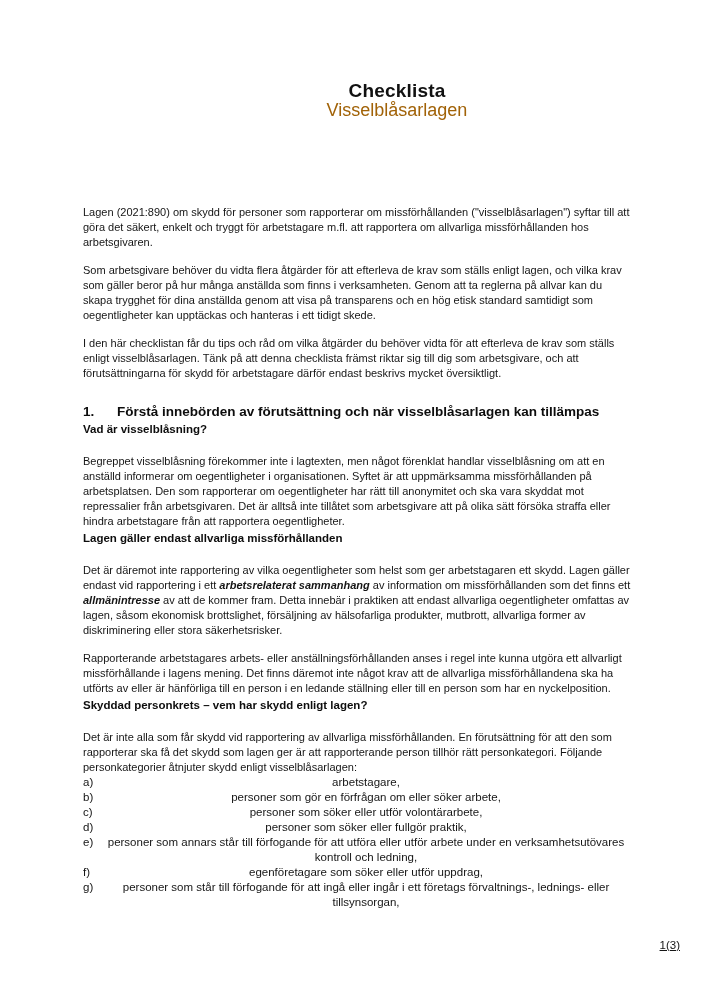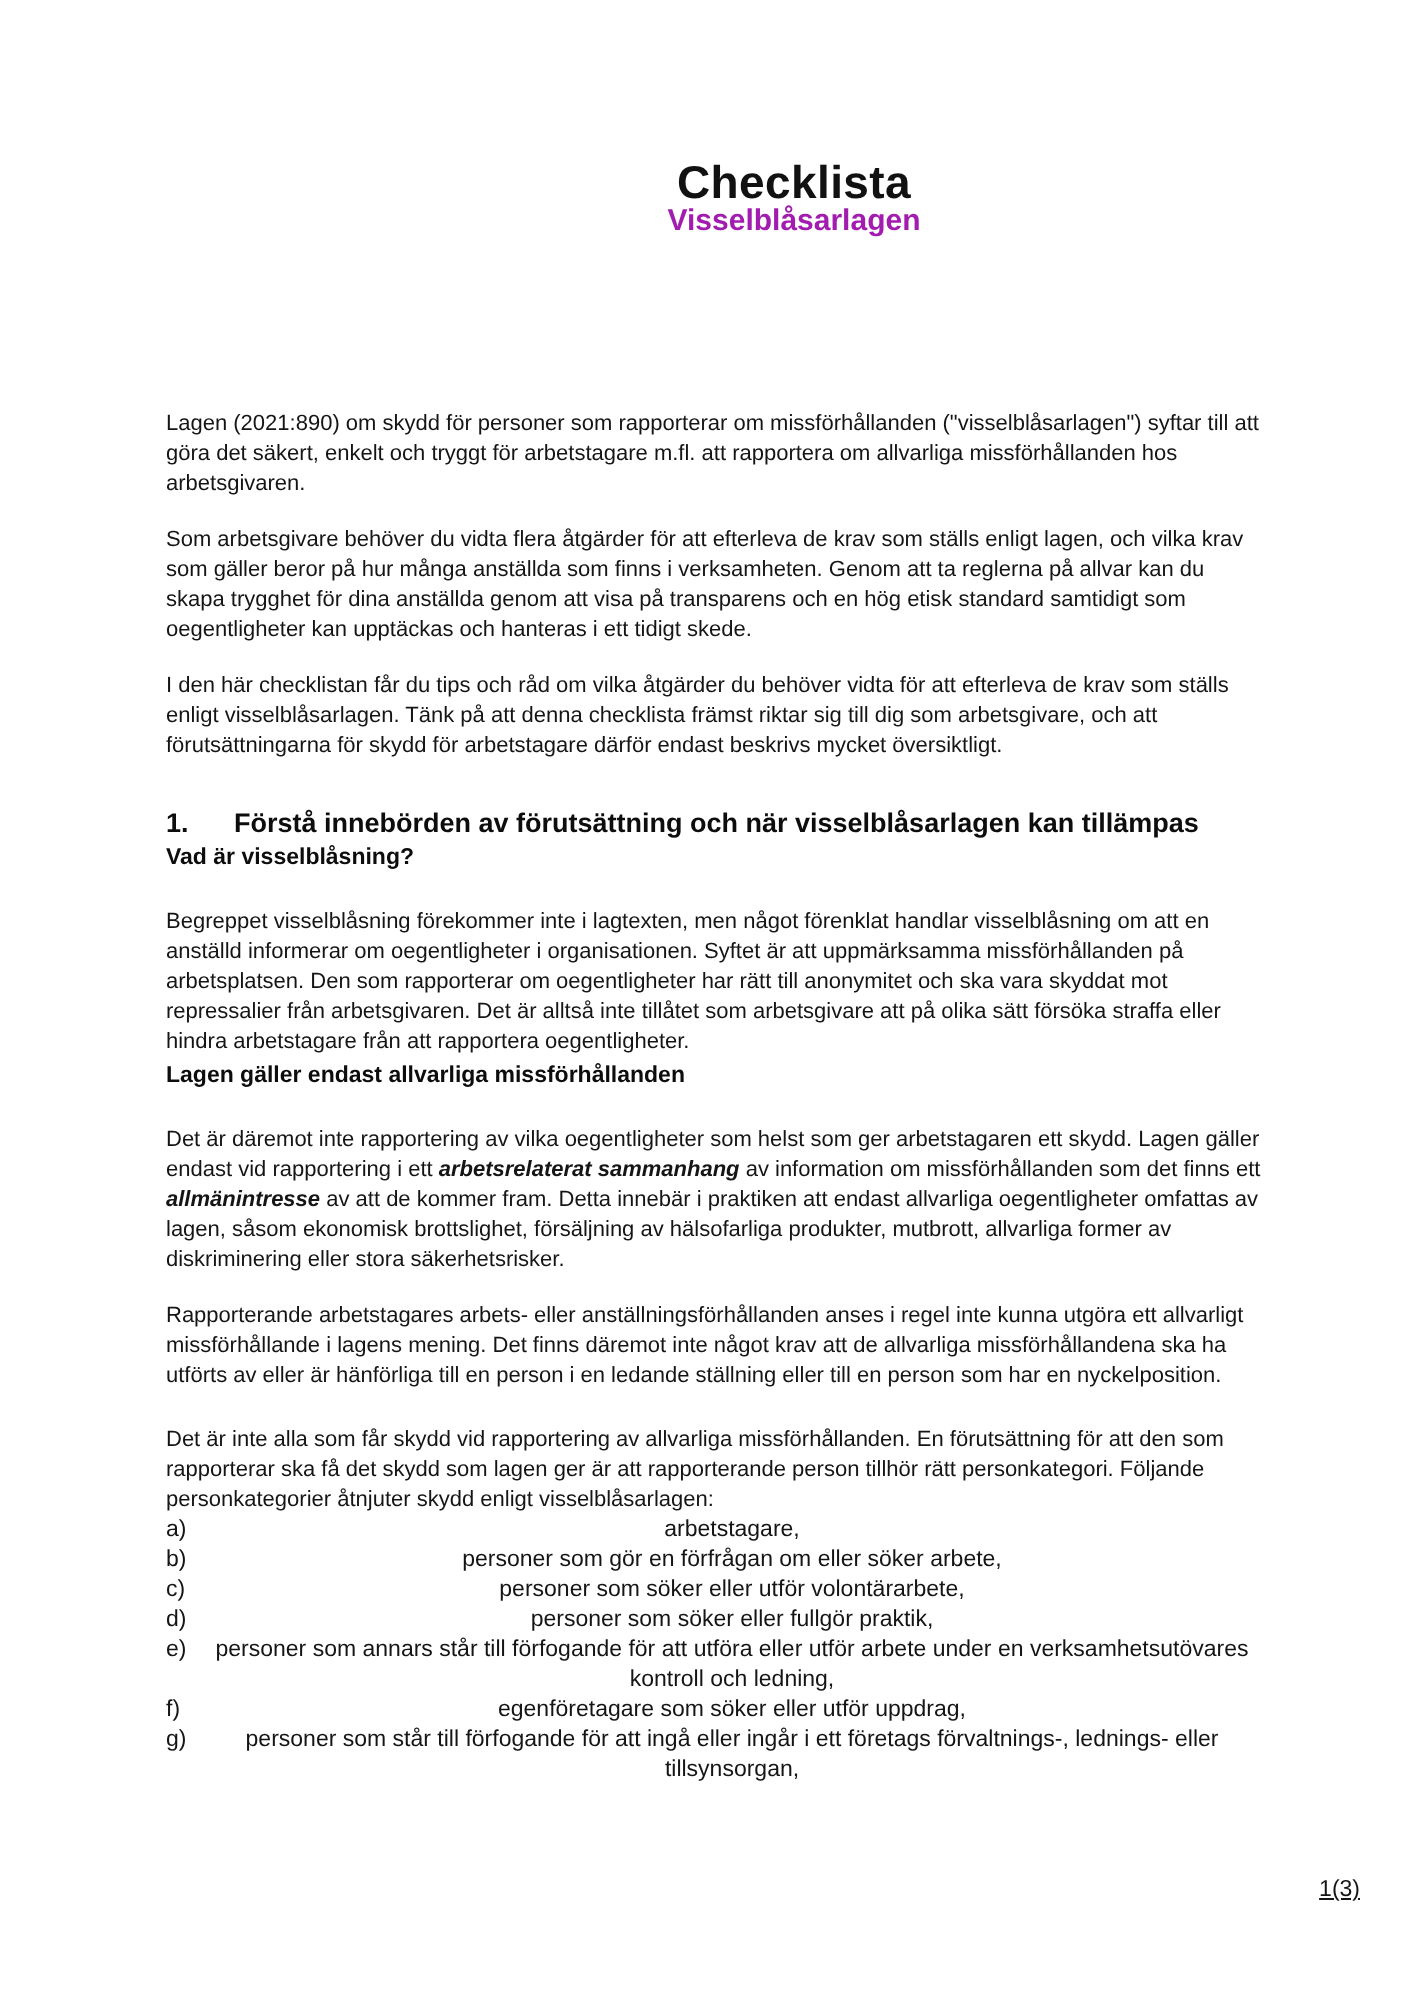--- a/index.html
+++ b/index.html
@@ -19,30 +19,30 @@
     left: 83px;
     top: 0;
     width: 549px;
   }
   .title-block {
     margin-top: 80px;
     margin-left: 79px;
     text-align: center;
   }
   .doc-title {
-    font-size: 23px;
+    font-size: 19px;
     font-weight: bold;
     line-height: 22px;
     letter-spacing: 0.2px;
   }
   .doc-subtitle {
-    font-size: 15px;
-    font-weight: bold;
+    font-size: 18px;
+    font-weight: normal;
     line-height: 17px;
-    color: #a21caf;
+    color: #a16207;
   }
   p.body-text {
     font-size: 11px;
     line-height: 15px;
     margin-top: 13px;
     color: #151515;
   }
   p.first-intro { margin-top: 86px; }
   .section-heading {
     display: flex;
@@ -104,20 +104,21 @@
       <span class="section-heading-text">Förstå innebörden av förutsättning och när visselblåsarlagen kan tillämpas</span>
     </div>
 
     <h3 class="sub-heading">Vad är visselblåsning?</h3>
     <p class="body-text after-subheading">Begreppet visselblåsning förekommer inte i lagtexten, men något förenklat handlar visselblåsning om att en anställd informerar om oegentligheter i organisationen. Syftet är att uppmärksamma missförhållanden på arbetsplatsen. Den som rapporterar om oegentligheter har rätt till anonymitet och ska vara skyddat mot repressalier från arbetsgivaren. Det är alltså inte tillåtet som arbetsgivare att på olika sätt försöka straffa eller hindra arbetstagare från att rapportera oegentligheter.</p>
 
     <h3 class="sub-heading">Lagen gäller endast allvarliga missförhållanden</h3>
     <p class="body-text after-subheading"><span>Det är däremot inte rapportering av vilka oegentligheter som helst som ger arbetstagaren ett skydd. Lagen gäller endast vid rapportering i ett </span><span class="italic">arbetsrelaterat sammanhang</span><span> av information om missförhållanden som det finns ett </span><span class="italic">allmänintresse</span><span> av att de kommer fram. Detta innebär i praktiken att endast allvarliga oegentligheter omfattas av lagen, såsom ekonomisk brottslighet, försäljning av hälsofarliga produkter, mutbrott, allvarliga former av diskriminering eller stora säkerhetsrisker.</span></p>
     <p class="body-text">Rapporterande arbetstagares arbets- eller anställningsförhållanden anses i regel inte kunna utgöra ett allvarligt missförhållande i lagens mening. Det finns däremot inte något krav att de allvarliga missförhållandena ska ha utförts av eller är hänförliga till en person i en ledande ställning eller till en person som har en nyckelposition.</p>
 
+    <h3 class="sub-heading">Skyddad personkrets – vem har skydd enligt lagen?</h3>
     <p class="body-text after-subheading">Det är inte alla som får skydd vid rapportering av allvarliga missförhållanden. En förutsättning för att den som rapporterar ska få det skydd som lagen ger är att rapporterande person tillhör rätt personkategori. Följande personkategorier åtnjuter skydd enligt visselblåsarlagen:</p>
 
     <div class="cat-list">
       <div class="cat-item">
         <span class="cat-marker">a)</span>
         <span class="cat-text">arbetstagare,</span>
       </div>
       <div class="cat-item">
         <span class="cat-marker">b)</span>
         <span class="cat-text">personer som gör en förfrågan om eller söker arbete,</span>

